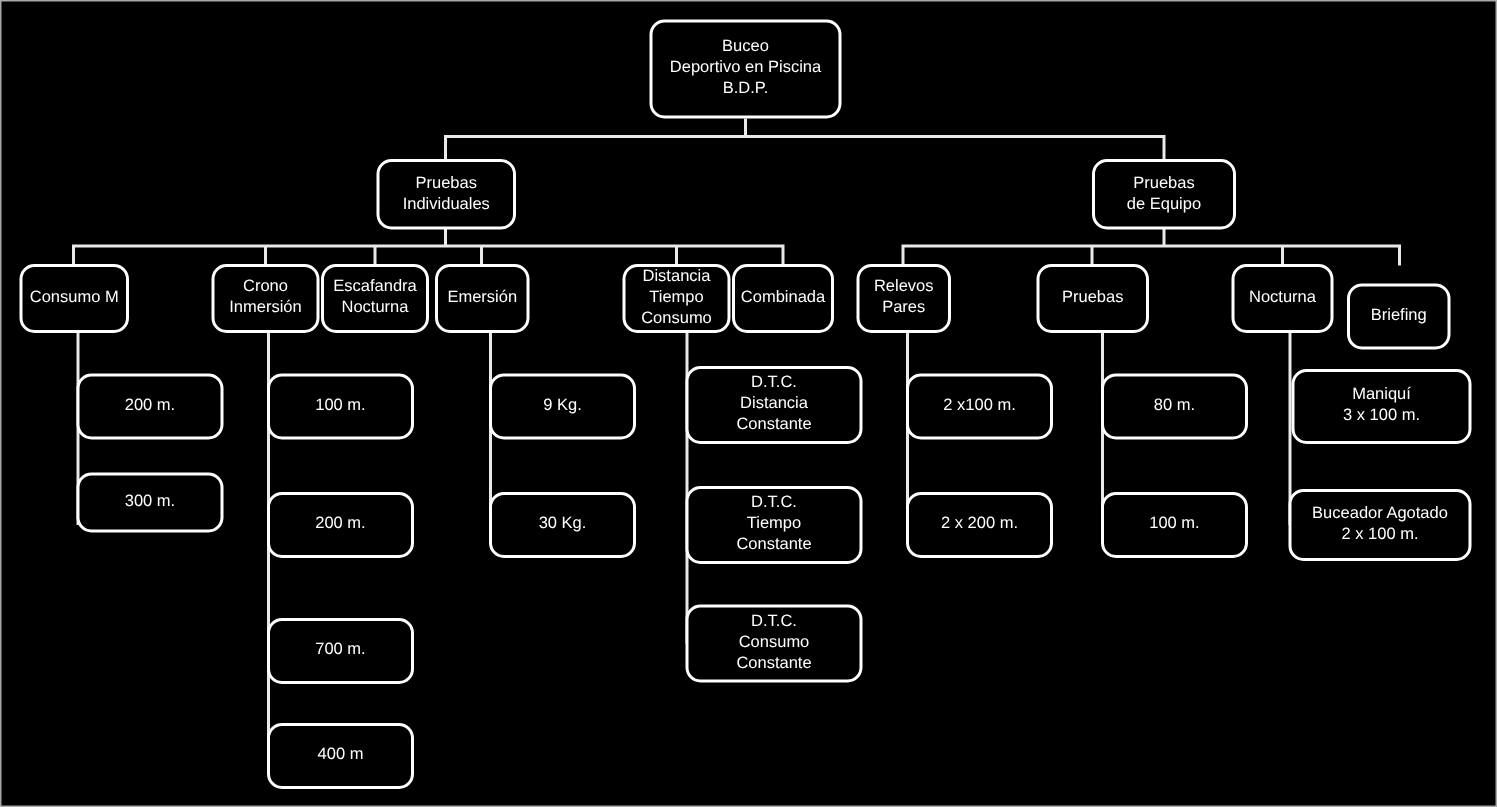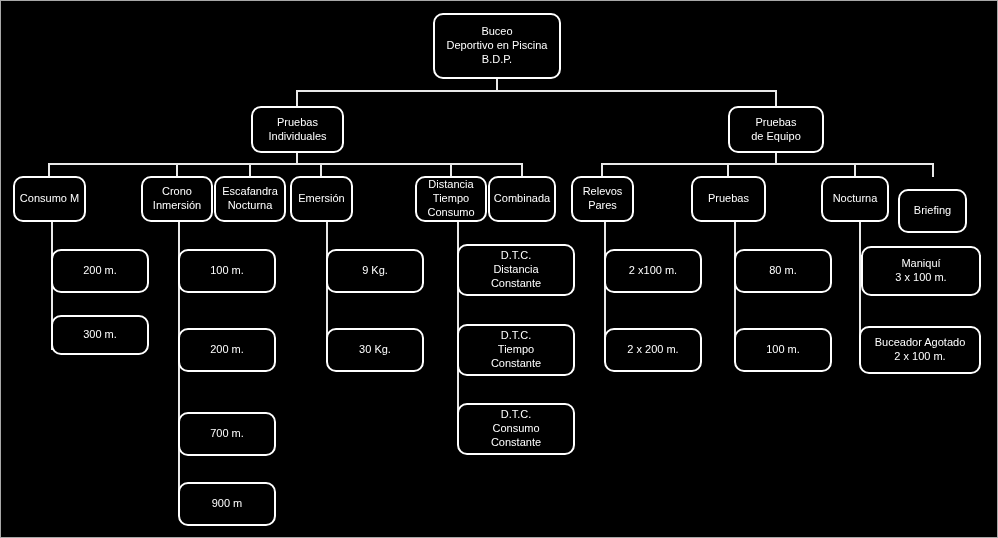--- a/index.html
+++ b/index.html
@@ -125,21 +125,21 @@
   <div class="node" style="left:177px;top:248px;width:98px;height:44px">
     <span class="lbl">100 m.</span>
   </div>
   <div class="node" style="left:177px;top:327px;width:98px;height:44px">
     <span class="lbl">200 m.</span>
   </div>
   <div class="node" style="left:177px;top:411px;width:98px;height:44px">
     <span class="lbl">700 m.</span>
   </div>
   <div class="node" style="left:177px;top:481px;width:98px;height:44px">
-    <span class="lbl">900 m</span>
+    <span class="lbl">400 m</span>
   </div>
 
   <div class="node" style="left:325px;top:248px;width:98px;height:44px">
     <span class="lbl">9 Kg.</span>
   </div>
   <div class="node" style="left:325px;top:327px;width:98px;height:44px">
     <span class="lbl">30 Kg.</span>
   </div>
 
   <div class="node" style="left:456px;top:243px;width:118px;height:52px">

